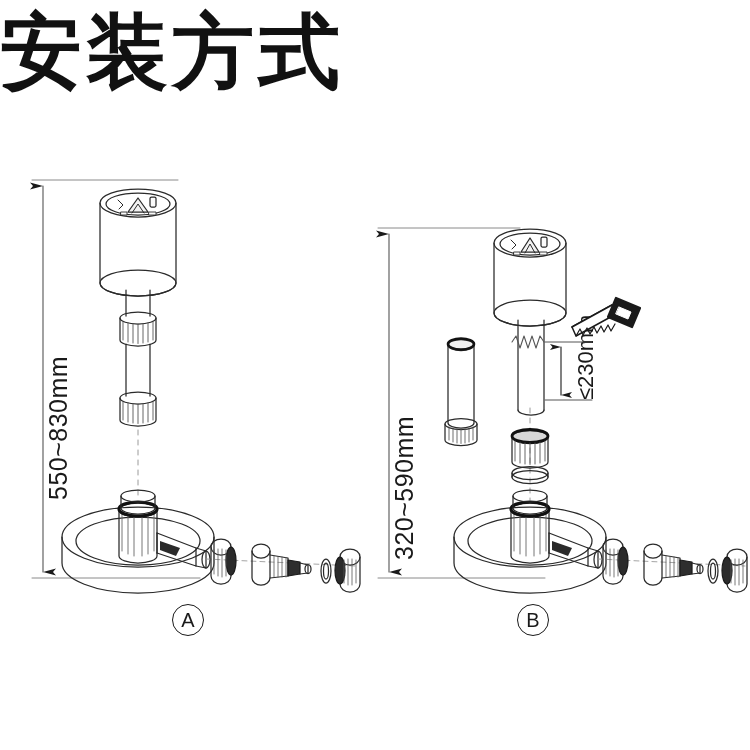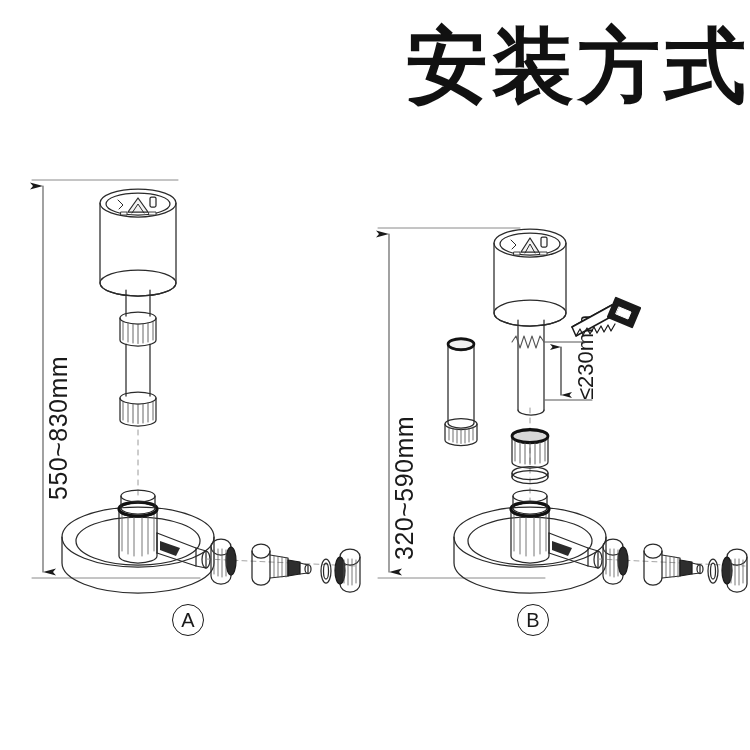--- a/index.html
+++ b/index.html
@@ -15,23 +15,23 @@
     position: relative;
     width: 750px;
     height: 750px;
     background: var(--bg, #ffffff);
     overflow: hidden;
   }
   
   #title {
     position: absolute;
     left: 0;
-    top: 22px;
+    top: 8px;
     width: 750px;
-    text-align: right;
+    text-align: left;
     font-family: "DejaVu Sans", sans-serif;
     font-size: 82px;
     font-weight: 700;
     letter-spacing: 4px;
     color: #111111;
     line-height: 1.08;
     white-space: nowrap;
   }
   
   .dim-text {

